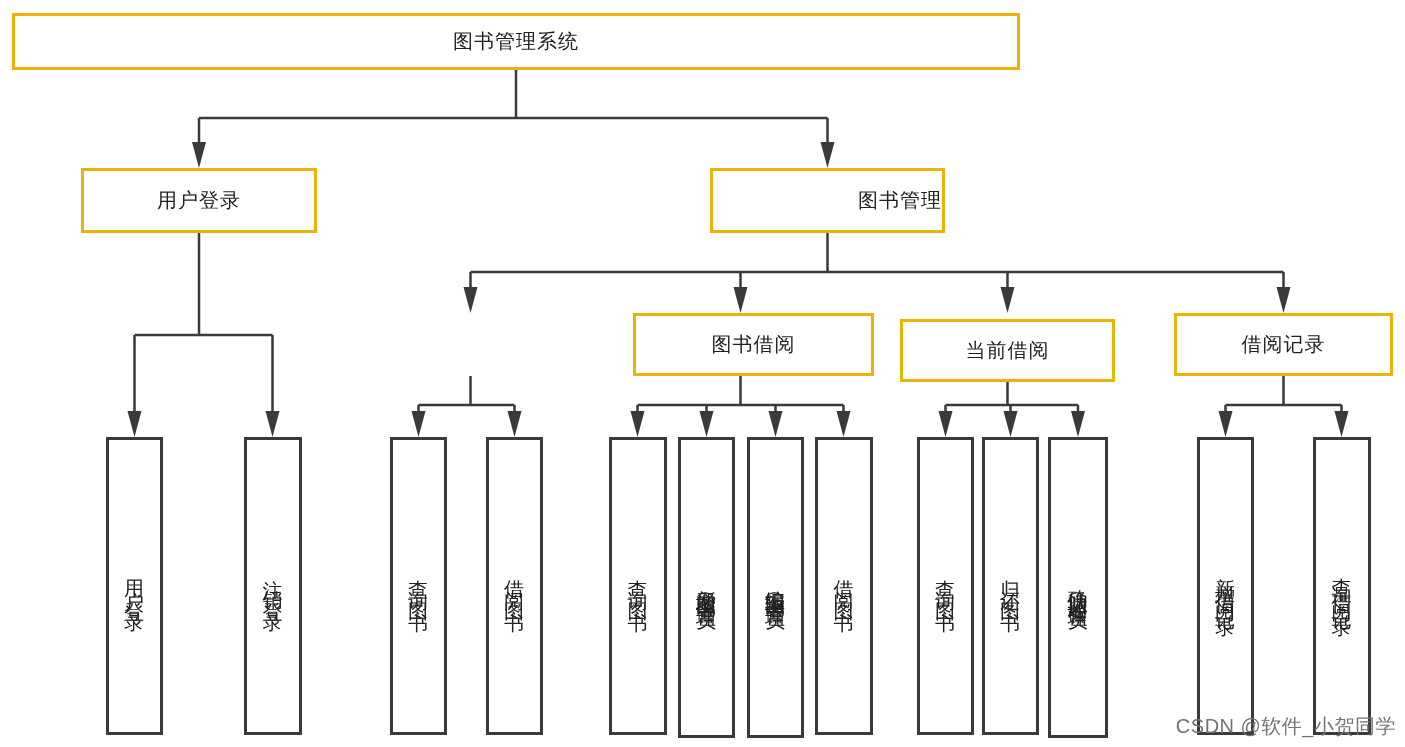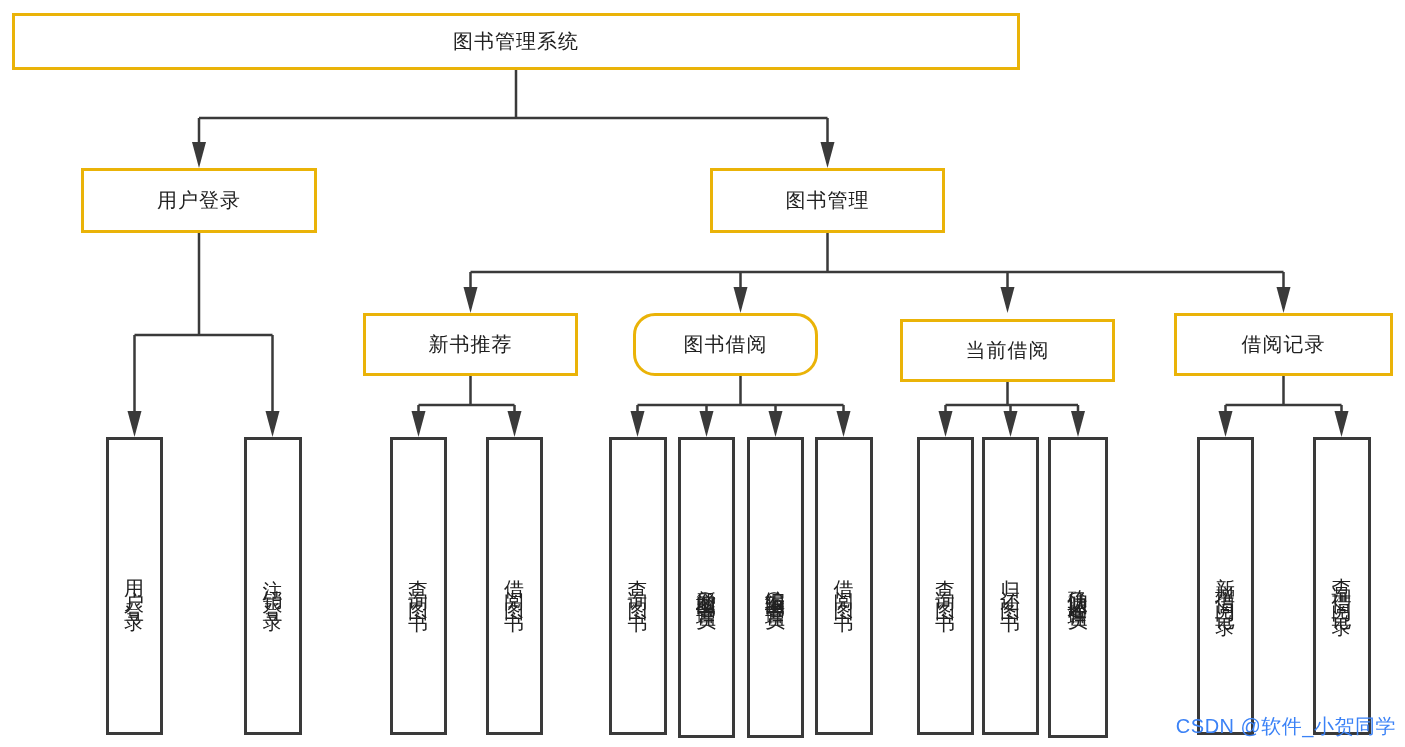--- a/index.html
+++ b/index.html
@@ -43,21 +43,21 @@
     white-space: nowrap;
   }
   .leaf.s4 .vtext { letter-spacing: 11px; }
   .leaf.s6 .vtext { letter-spacing: 8px; }
   .leaf.s9 .vtext { letter-spacing: 3px; }
   .watermark {
     position: absolute;
     right: 9px; top: 713px;
     z-index: 10;
     font-size: 20px;
-    color: #3b82f6;
+    color: #737373;
     letter-spacing: 0.5px;
     white-space: nowrap;
   }
 </style>
 </head>
 <body>
 
 <div class="stage">
 
   <svg class="wires" width="1405" height="747" viewBox="0 0 1405 747">
@@ -93,28 +93,25 @@
     </g>
   </svg>
 
   <div class="node" style="left:12px; top:13px; width:1008px; height:57px;">
     <span>图书管理系统</span>
   </div>
 
   <div class="node" style="left:81px; top:168px; width:236px; height:65px;">
     <span>用户登录</span>
   </div>
-  <div class="node" style="left:710px; top:168px; width:235px; height:65px;">
+  <div class="node" style="left:710px; top:168px; width:235px; height:65px;justify-content:flex-end;">
     <span>图书管理</span>
   </div>
 
-  <div class="node" style="left:363px; top:313px; width:215px; height:63px;">
-    <span>新书推荐</span>
-  </div>
-  <div class="node" style="left:633px; top:313px; width:185px; height:63px;border-radius:22px;">
+  <div class="node" style="left:633px; top:313px; width:241px; height:63px;">
     <span>图书借阅</span>
   </div>
   <div class="node" style="left:900px; top:313px; width:215px; height:63px;margin-top:6px;">
     <span>当前借阅</span>
   </div>
   <div class="node" style="left:1174px; top:313px; width:219px; height:63px;">
     <span>借阅记录</span>
   </div>
 
   <div class="leaf s4" style="left:106px; top:437px; width:57px; height:298px;">

